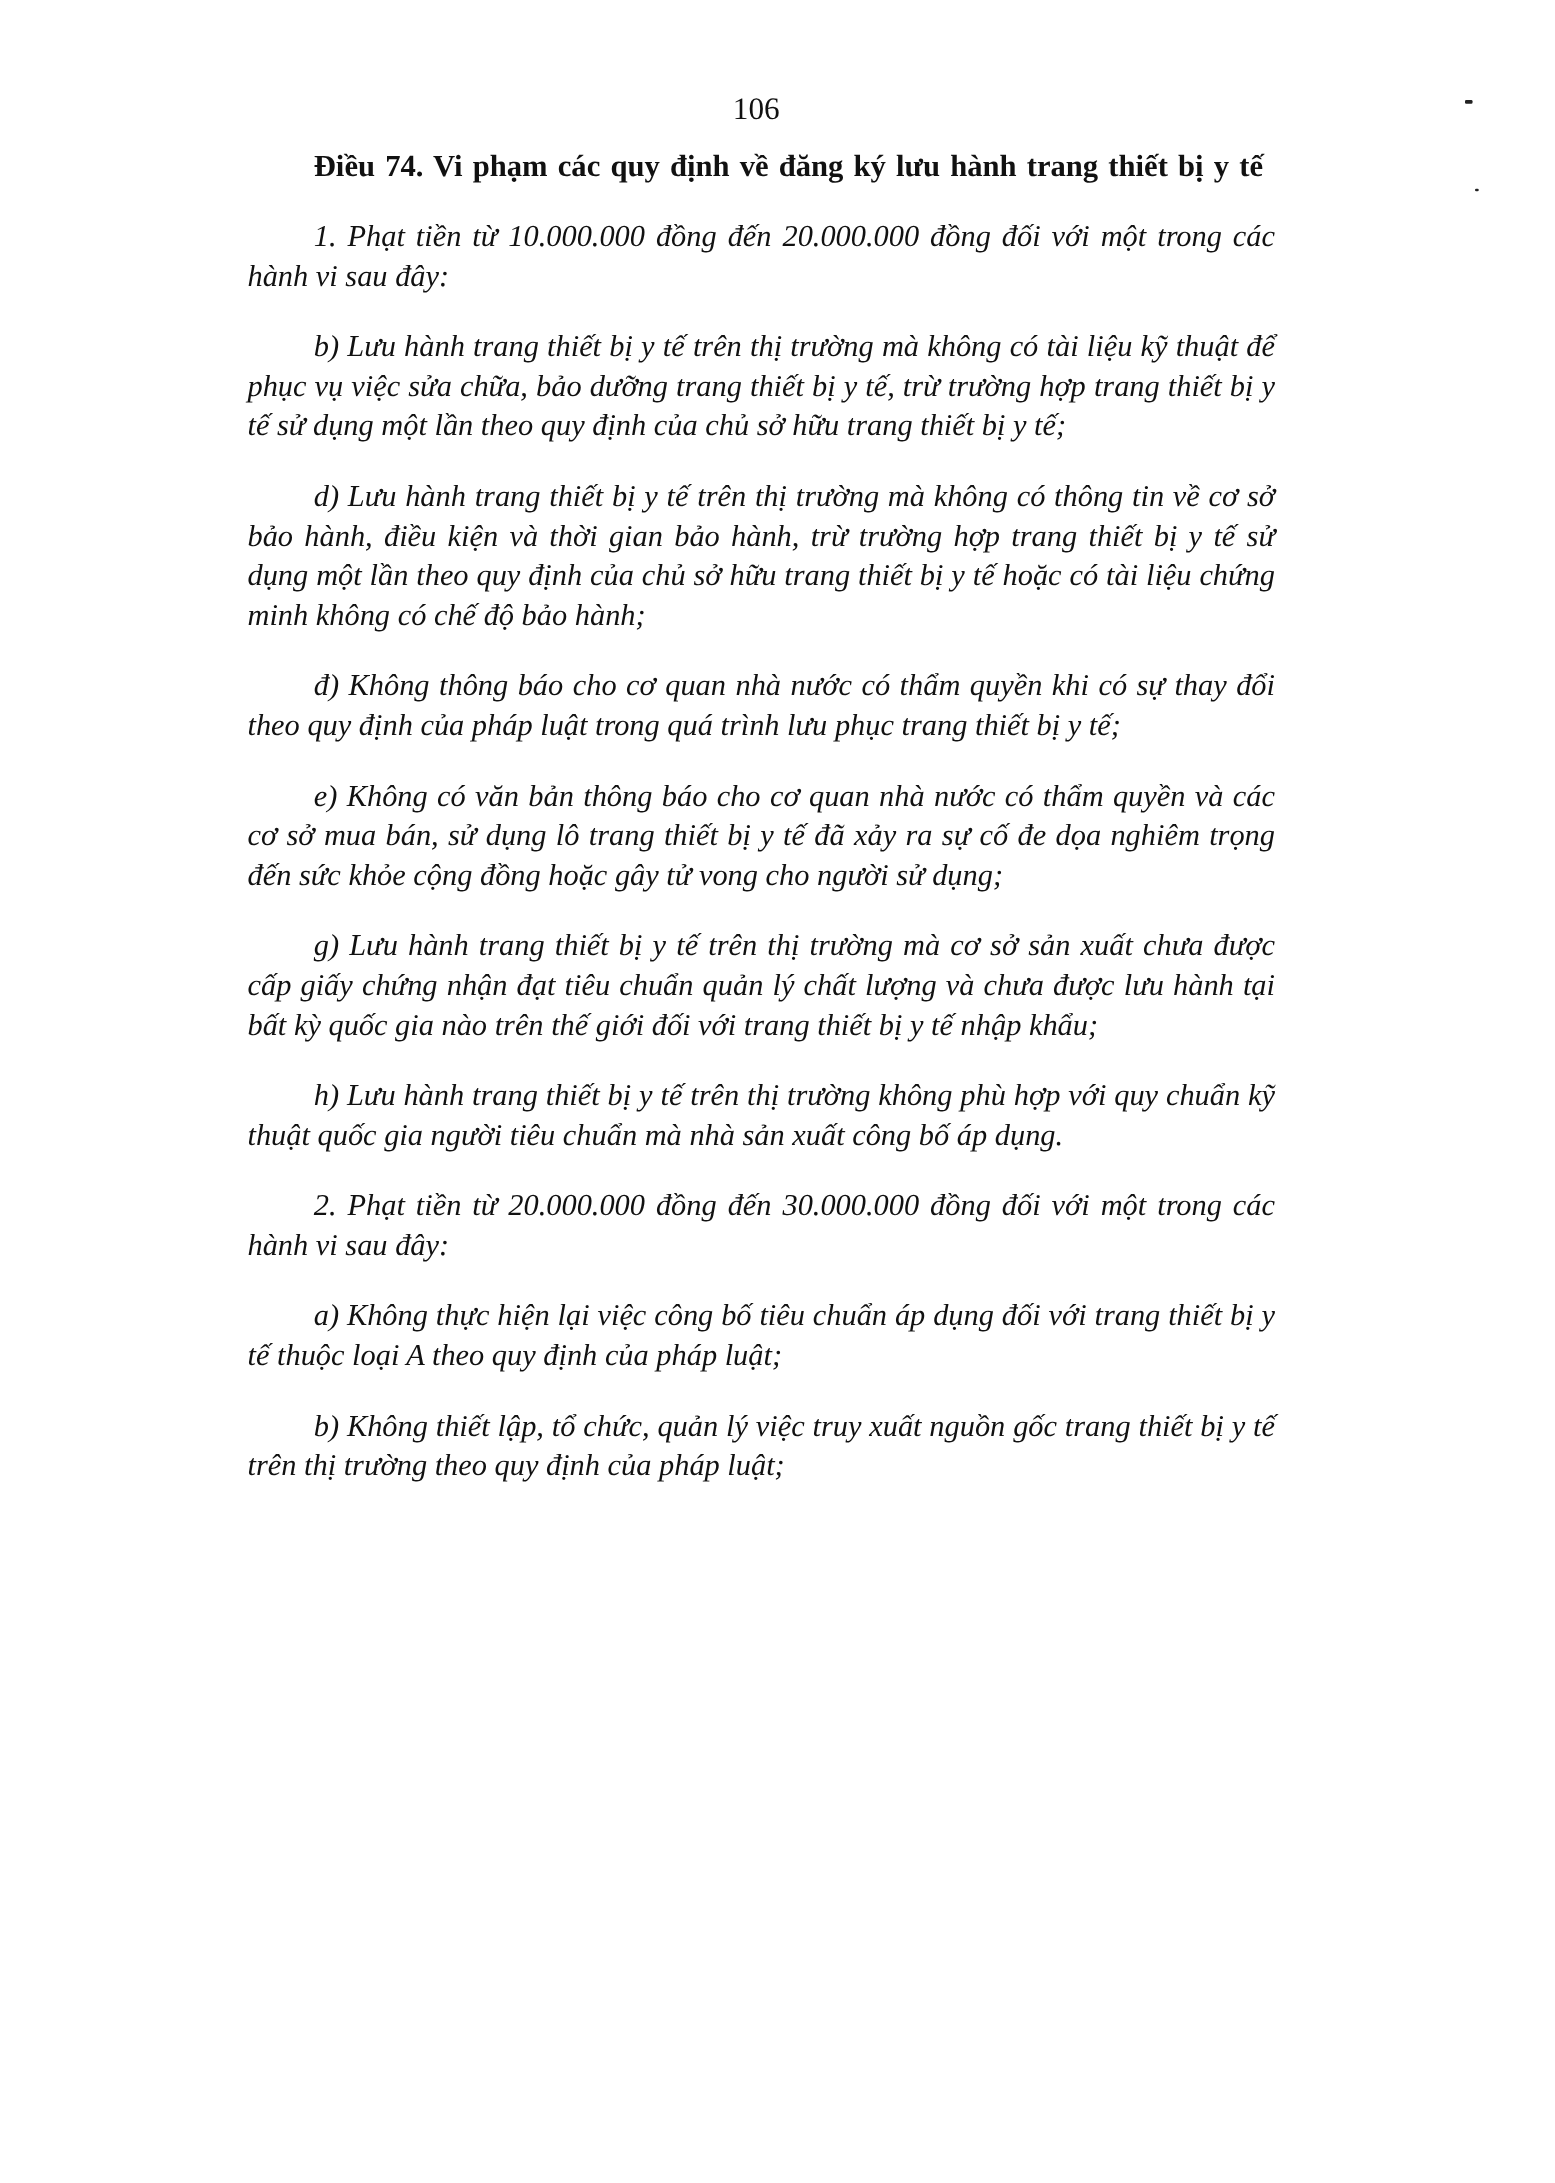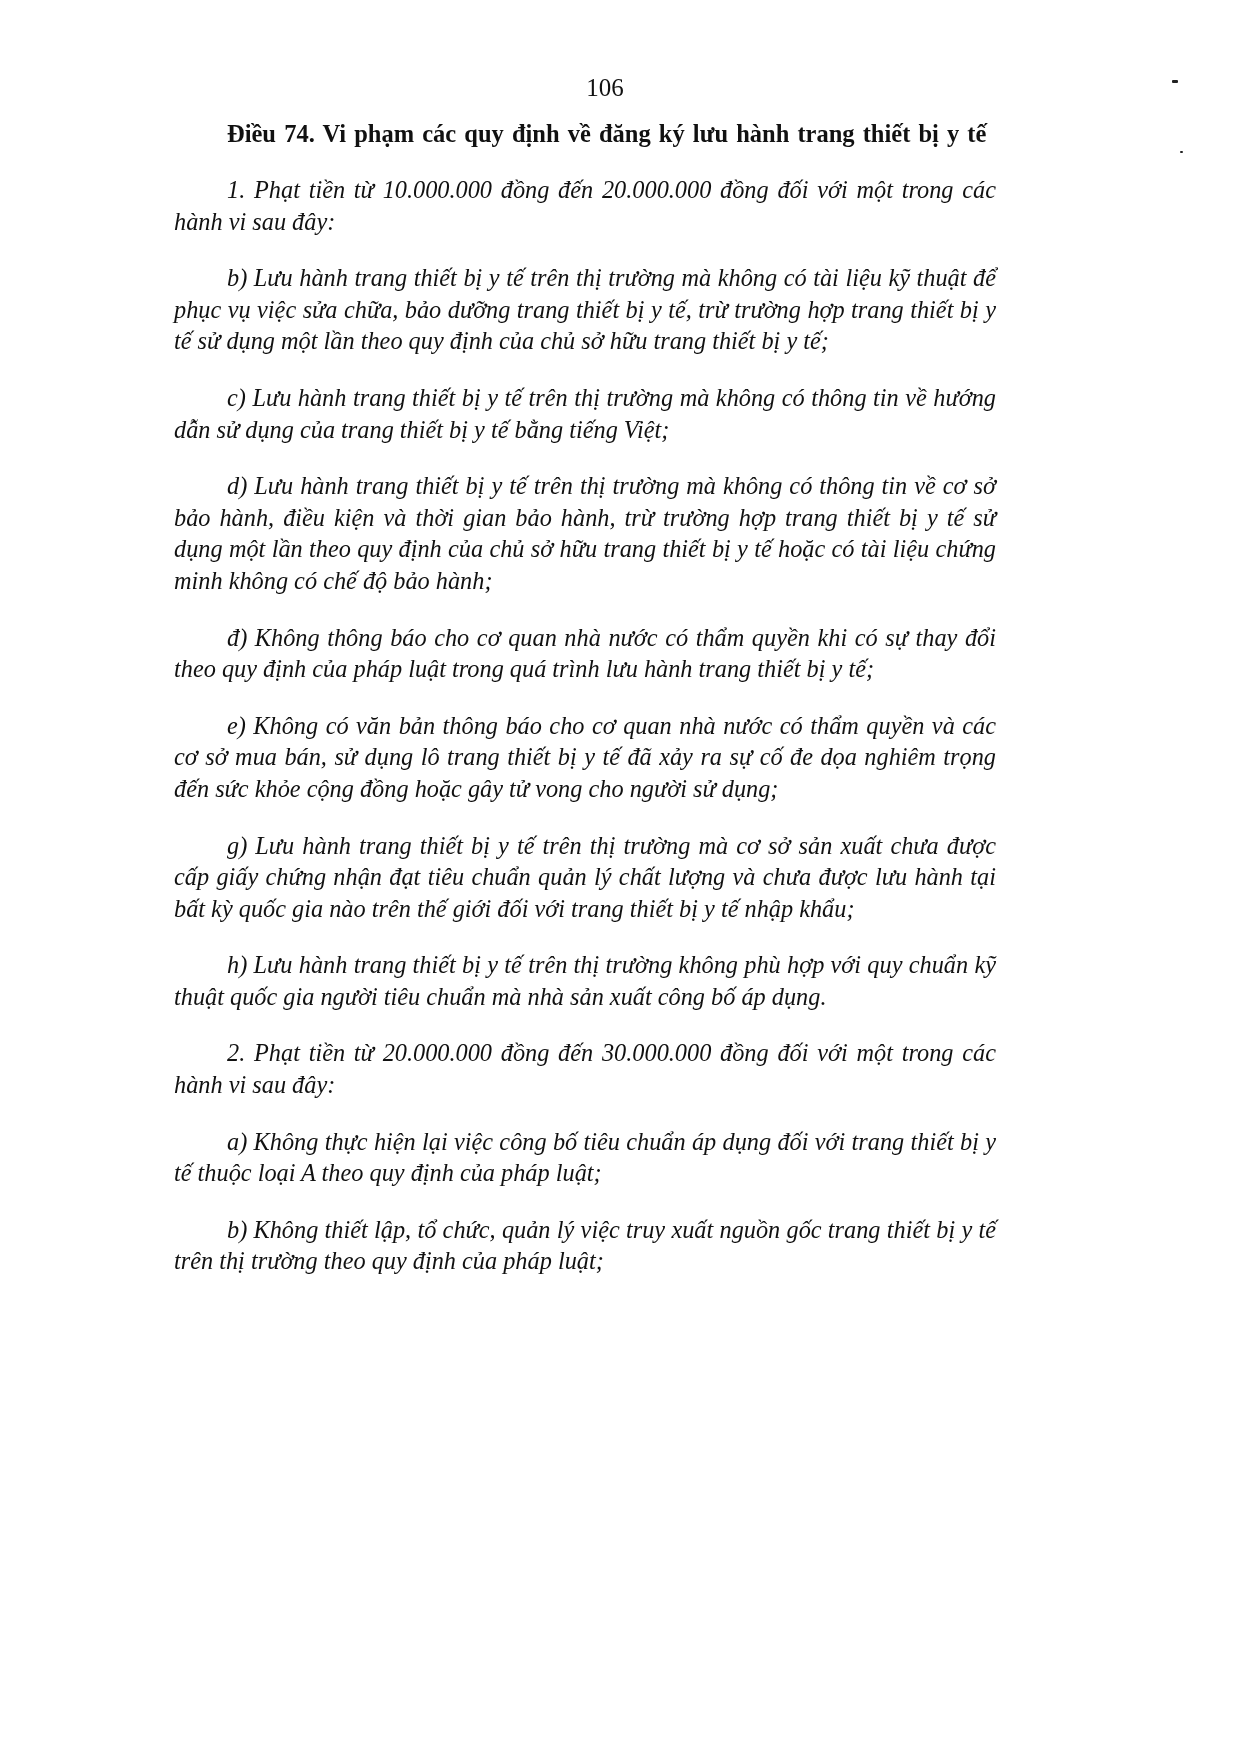--- a/index.html
+++ b/index.html
@@ -21,21 +21,21 @@
       left: 0;
       width: 1210px;
       text-align: center;
       font-size: 25px;
       letter-spacing: 0px;
       margin-top: 44px;
     }
     .content {
       position: absolute;
       top: 118px;
-      left: 174px;
+      left: 198px;
       width: 822px;
     }
     .article-title {
       font-weight: bold;
       font-size: 24.5px;
       line-height: 32px;
       text-align: justify;
       text-align-last: left;
       text-indent: 53px;
       margin: 0 0 24px 0;
@@ -58,23 +58,22 @@
 </head>
 <body>
 
 <div class="page-number">106</div>
 
 <div class="content">
   <div class="article-title">Điều 74. Vi phạm các quy định về đăng ký lưu hành trang thiết bị y tế</div>
 
   <div class="para">1. Phạt tiền từ 10.000.000 đồng đến 20.000.000 đồng đối với một trong các hành vi sau đây:</div>
   <div class="para">b) Lưu hành trang thiết bị y tế trên thị trường mà không có tài liệu kỹ thuật để phục vụ việc sửa chữa, bảo dưỡng trang thiết bị y tế, trừ trường hợp trang thiết bị y tế sử dụng một lần theo quy định của chủ sở hữu trang thiết bị y tế;</div>
-  <div class="para">c) Lưu hành trang thiết bị y tế trên thị trường mà không có thông tin về hướng dẫn sử dụng của trang thiết bị y tế bằng tiếng Việt;</div>
   <div class="para">d) Lưu hành trang thiết bị y tế trên thị trường mà không có thông tin về cơ sở bảo hành, điều kiện và thời gian bảo hành, trừ trường hợp trang thiết bị y tế sử dụng một lần theo quy định của chủ sở hữu trang thiết bị y tế hoặc có tài liệu chứng minh không có chế độ bảo hành;</div>
-  <div class="para">đ) Không thông báo cho cơ quan nhà nước có thẩm quyền khi có sự thay đổi theo quy định của pháp luật trong quá trình lưu hành trang thiết bị y tế;</div>
+  <div class="para">đ) Không thông báo cho cơ quan nhà nước có thẩm quyền khi có sự thay đổi theo quy định của pháp luật trong quá trình lưu phục trang thiết bị y tế;</div>
   <div class="para">e) Không có văn bản thông báo cho cơ quan nhà nước có thẩm quyền và các cơ sở mua bán, sử dụng lô trang thiết bị y tế đã xảy ra sự cố đe dọa nghiêm trọng đến sức khỏe cộng đồng hoặc gây tử vong cho người sử dụng;</div>
   <div class="para">g) Lưu hành trang thiết bị y tế trên thị trường mà cơ sở sản xuất chưa được cấp giấy chứng nhận đạt tiêu chuẩn quản lý chất lượng và chưa được lưu hành tại bất kỳ quốc gia nào trên thế giới đối với trang thiết bị y tế nhập khẩu;</div>
   <div class="para">h) Lưu hành trang thiết bị y tế trên thị trường không phù hợp với quy chuẩn kỹ thuật quốc gia người tiêu chuẩn mà nhà sản xuất công bố áp dụng.</div>
 
   <div class="para">2. Phạt tiền từ 20.000.000 đồng đến 30.000.000 đồng đối với một trong các hành vi sau đây:</div>
   <div class="para">a) Không thực hiện lại việc công bố tiêu chuẩn áp dụng đối với trang thiết bị y tế thuộc loại A theo quy định của pháp luật;</div>
   <div class="para">b) Không thiết lập, tổ chức, quản lý việc truy xuất nguồn gốc trang thiết bị y tế trên thị trường theo quy định của pháp luật;</div>
 </div>
 
 <div class="scan-mark" style="left:1172px; top:80px; width:6px; height:3px;"></div>

